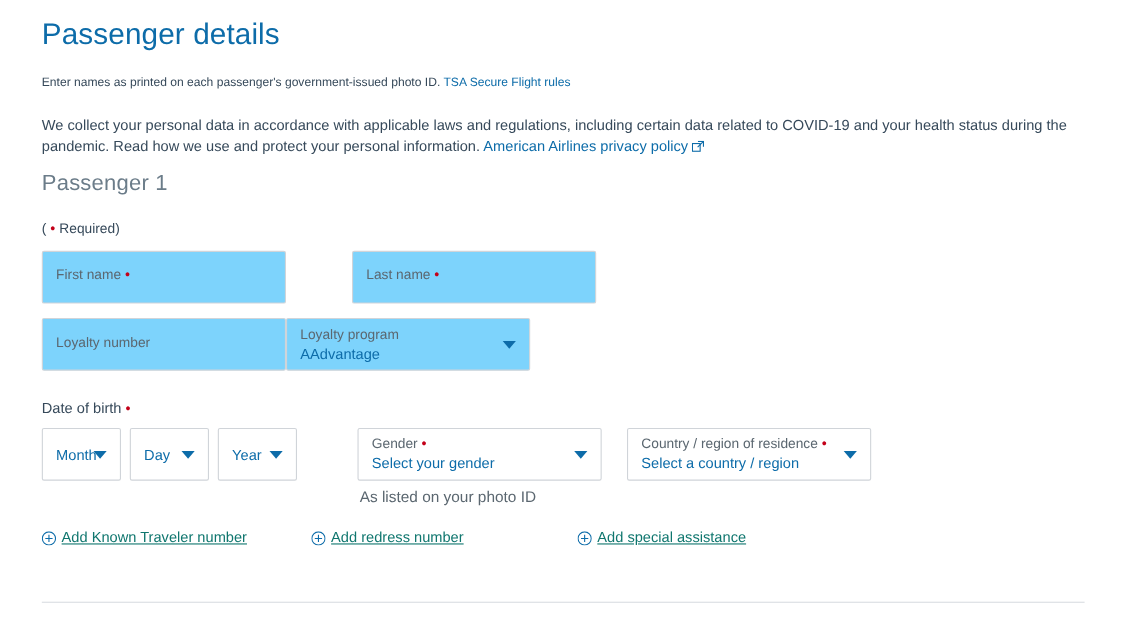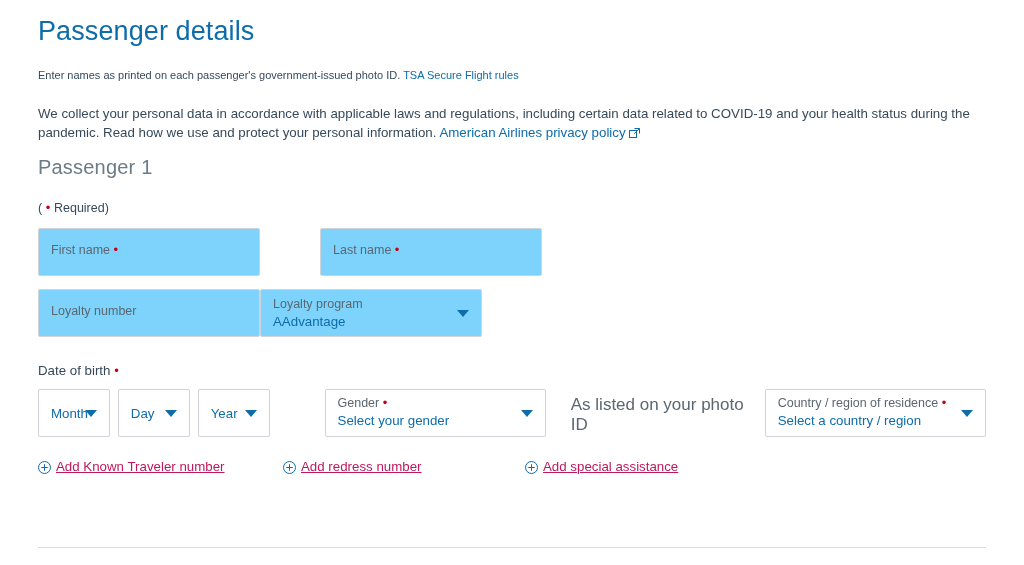--- a/index.html
+++ b/index.html
@@ -149,33 +149,33 @@
   .stacked-select {
     box-sizing: border-box;
     border: 1px solid #d0d4d9;
     border-radius: 2px;
     background: #fff;
     height: 48px;
     position: relative;
     padding: 6px 12px 0 12px;
   }
   .helper {
-    font-size: 17px;
+    font-size: 14px;
     color: #5b6770;
     margin-top: 6px;
     margin-left: 2px;
   }
-  .gender-col { display: flex; }
+  .gender-col { display: flex; flex-direction: column; }
   .links-row {
     display: flex;
     margin-top: 22px;
   }
   .add-link {
     font-size: 13.3px;
-    color: #be185d;
+    color: #0f766e;
     text-decoration: underline;
     display: inline-flex;
     align-items: center;
   }
   .plus-icon {
     display: inline-block;
     width: 13px;
     height: 13px;
     margin-right: 5px;
     position: relative;

